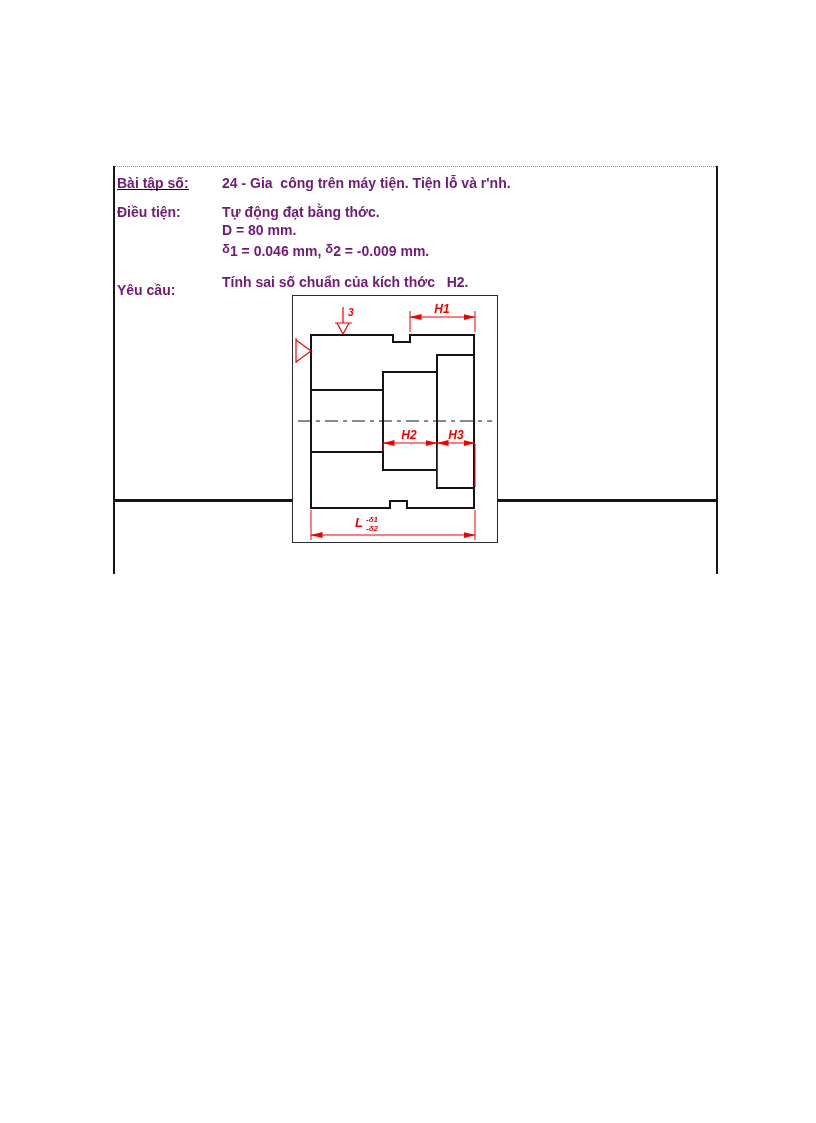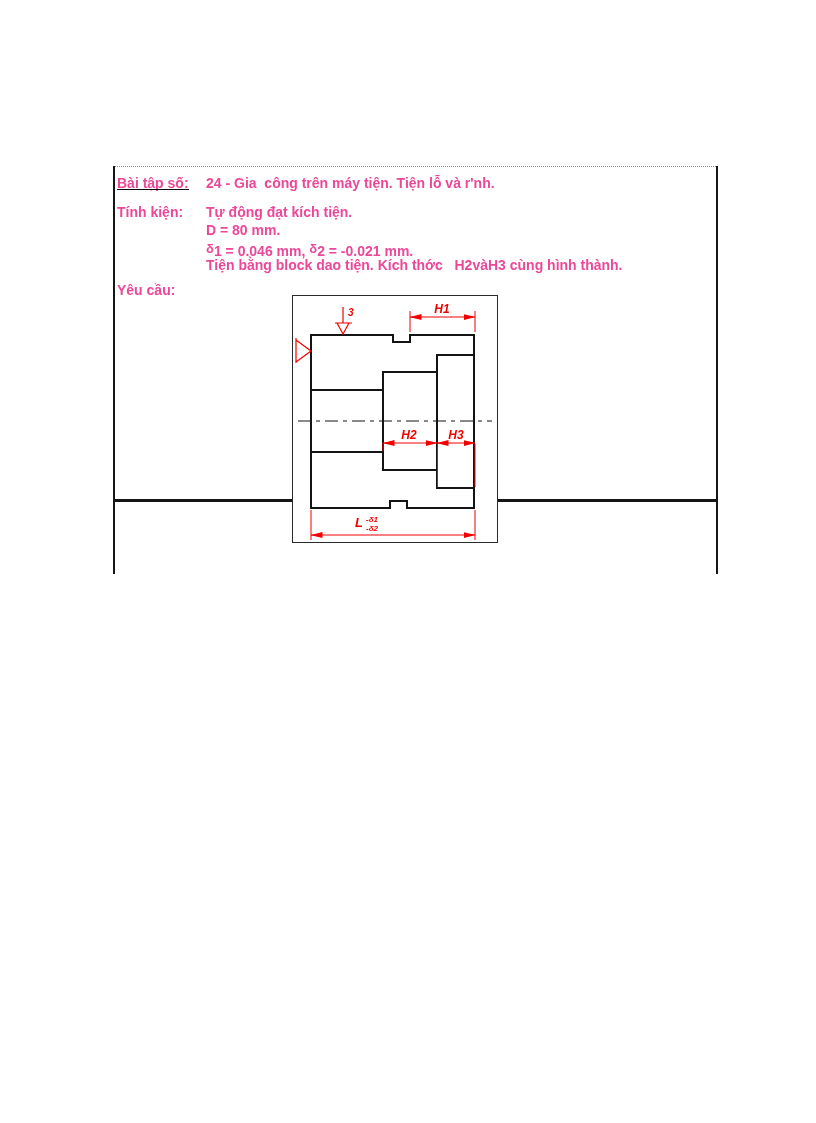--- a/index.html
+++ b/index.html
@@ -5,23 +5,23 @@
   html,body{margin:0;padding:0;background:#ffffff;}
   .page{position:relative;width:816px;height:1123px;background:#fff;overflow:hidden;
         font-family:"Liberation Sans", sans-serif;color:#111;}
   .abs{position:absolute;}
   
   .t-top{left:113px;top:166px;width:605px;height:0;border-top:1px dotted #8a8a8a;}
   .t-left{left:113px;top:166px;width:0;height:408px;border-left:2px solid #161616;}
   .t-right{left:716px;top:166px;width:0;height:408px;border-left:2px solid #161616;}
   .t-div{left:114px;top:499px;width:604px;height:0;border-top:3px solid #161616;z-index:1;}
   
-  .line{position:absolute;font-size:14px;font-weight:bold;line-height:17px;white-space:nowrap;color:#ec4899;}
+  .line{position:absolute;font-size:14px;font-weight:bold;line-height:17px;white-space:nowrap;color:#701a75;}
   .lblcol{left:117px;}
-  .valcol{left:206px;text-align:right;}
+  .valcol{left:222px;text-align:right;}
   .strikewrap{position:relative;display:inline-block;}
   .strikewrap::after{content:'';position:absolute;left:0;right:0;bottom:2px;border-top:1.5px solid #0d0d0d;}
   .dsym{font-size:13px;vertical-align:3px;}
   
   .drawing{left:292px;top:295px;z-index:2;}
   .blk{stroke:#141414;fill:none;}
   .red{stroke:#f10000;fill:none;}
   .redtxt{fill:#f10000;font-family:"Liberation Sans", sans-serif;font-style:italic;font-weight:bold;}
 </style>
 </head>
@@ -32,29 +32,29 @@
   <div class="abs t-top"></div>
   <div class="abs t-left"></div>
   <div class="abs t-right"></div>
   <div class="abs t-div"></div>
 
   <div class="line lblcol" style="top:175px">
     <span class="strikewrap">Bài tập số:</span>
   </div>
   <div class="line valcol" style="top:175px">24 - Gia&nbsp; công trên máy tiện. Tiện lỗ và r'nh.</div>
 
-  <div class="line lblcol" style="top:204px">Tính kiện:</div>
-  <div class="line valcol" style="top:204px">Tự động đạt kích tiện.</div>
+  <div class="line lblcol" style="top:204px">Điều tiện:</div>
+  <div class="line valcol" style="top:204px">Tự động đạt bằng thớc.</div>
   <div class="line valcol" style="top:222px">D = 80 mm.</div>
   <div class="line valcol" style="top:240px">
-    <span class="dsym">δ</span><span>1 = 0.046 mm, </span><span class="dsym">δ</span><span>2 = -0.021 mm.</span>
+    <span class="dsym">δ</span><span>1 = 0.046 mm, </span><span class="dsym">δ</span><span>2 = -0.009 mm.</span>
   </div>
-  <div class="line valcol" style="top:257px">Tiện bằng block dao tiện. Kích thớc&nbsp;&nbsp; H2vàH3 cùng hình thành.</div>
 
   <div class="line lblcol" style="top:282px">Yêu cầu:</div>
+  <div class="line valcol" style="top:274px">Tính sai số chuẩn của kích thớc&nbsp;&nbsp; H2.</div>
 
   <svg class="abs drawing" width="206" height="248" viewBox="0 0 206 248">
     <defs>
       <pattern id="hatch" width="7.5" height="7.5" patternUnits="userSpaceOnUse">
         <line x1="0" y1="7.5" x2="7.5" y2="0" stroke="#2c2c2c" stroke-width="1"></line>
       </pattern>
       <marker id="arr" viewBox="0 0 12 6" refX="11.5" refY="3" markerWidth="12" markerHeight="6" orient="auto-start-reverse" markerUnits="userSpaceOnUse">
         <path d="M0,0 L12,3 L0,6 Z" fill="#f10000"></path>
       </marker>
     </defs>

